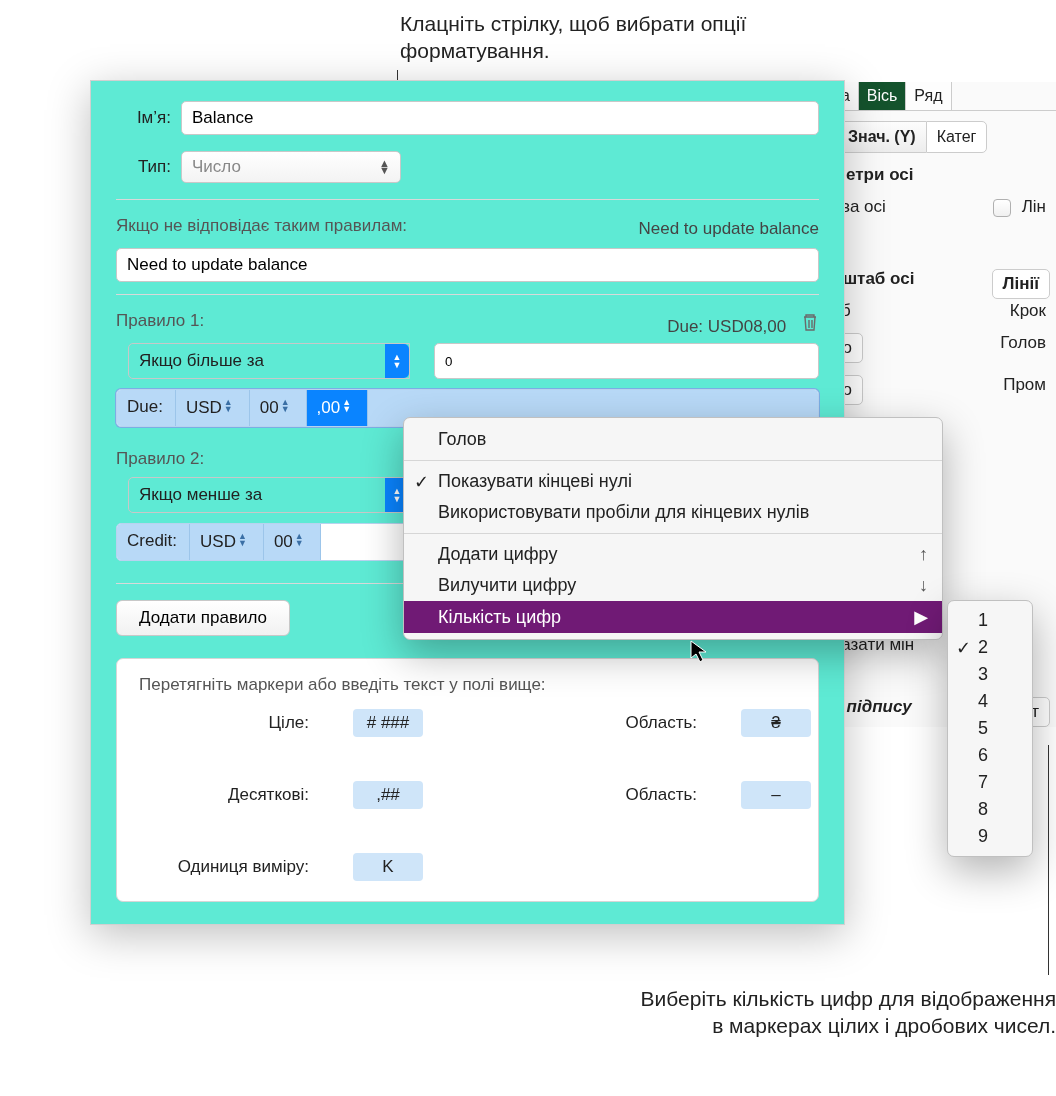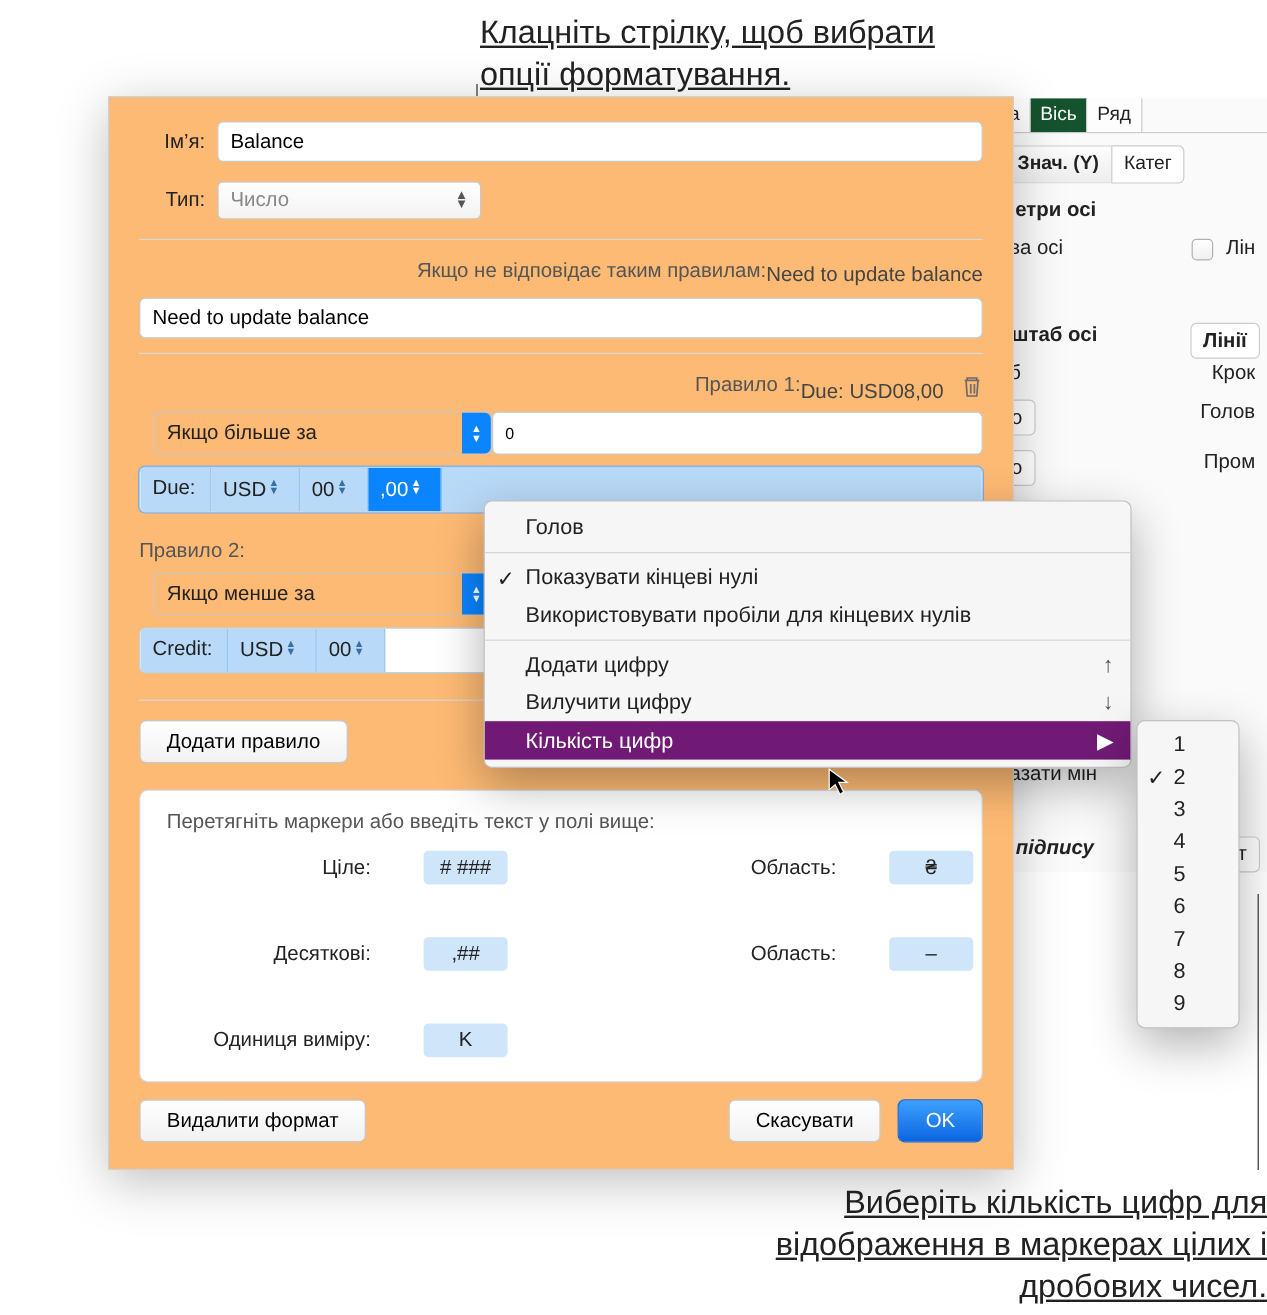--- a/index.html
+++ b/index.html
@@ -8,23 +8,22 @@
     font-size: 17px;
     color: #222;
     background: #fff;
     width: 1056px;
     height: 1096px;
     position: relative;
     overflow: hidden;
   }
   .callout {
     position: absolute;
-    font-size: 27px;
+    font-size: 21px;
     line-height: 1.3;
-    text-decoration: underline;
   }
   .callout-top {
     left: 400px; top: 10px; width: 400px;
   }
   .callout-bottom {
     right: 0; top: 985px; width: 420px;
     text-align: right;
   }
   .callout-line-top {
     position: absolute;
@@ -94,21 +93,21 @@
     padding: 5px 10px;
     background: linear-gradient(#fff,#f3f3f3);
     display: inline-block;
     margin-top: 10px;
   }
   
   .dialog {
     position: absolute;
     left: 90px; top: 80px;
     width: 755px;
-    background: #fdba74;
+    background: #5eead4;
     border: 1px solid #d0d0d0;
     box-shadow: 0 10px 40px rgba(0,0,0,0.25);
     padding: 20px 25px 22px 25px;
   }
   .dlg-row { display: flex; align-items: center; margin-bottom: 16px; }
   .dlg-lbl { width: 55px; text-align: right; margin-right: 10px; font-size: 17px; }
   .dlg-input {
     flex: 1; border: 1px solid #c8c8c8; border-radius: 5px;
     padding: 6px 10px; font-size: 17px; background: #fff;
   }
@@ -121,32 +120,32 @@
     display: flex; justify-content: space-between; align-items: center;
   }
   .stepper {
     display: inline-block; font-size: 11px; line-height: 7px; color: #555;
   }
   .stepper::before { content: "▲"; display: block;}
   .stepper::after { content: "▼"; display: block;}
   hr.sep { border: none; border-top: 1px solid #d9d9d9; margin: 12px 0 16px; }
   .sub-lbl { font-size: 17px; color: #555; margin-bottom: 6px; }
   .preview-top {
-    display: flex; justify-content: flex-end; align-items: center;
+    display: flex; justify-content: space-between; align-items: center;
     margin-bottom: 6px;
   }
   .preview-top .right { color: #444; }
   .trash {
     display: inline-block; width: 18px; height: 20px;
     margin-left: 10px;
     position: relative;
     color: #6a6a6a;
   }
   .trash svg { width: 18px; height: 20px; }
-  .cond-row { display: flex; gap: 0; margin-bottom: 10px; padding-left: 12px; }
+  .cond-row { display: flex; gap: 24px; margin-bottom: 10px; padding-left: 12px; }
   .cond-select {
     flex: 0 0 282px;
     border: 1px solid #c8c8c8; border-radius: 5px 0 0 5px;
     display: flex; align-items: center;
   }
   .cond-select .txt { flex: 1; padding: 7px 10px; }
   .cond-select .arrow {
     width: 24px; align-self: stretch;
     background: #0a84ff;
     border-radius: 0 5px 5px 0;
@@ -428,27 +427,20 @@
       <div class="lbl">Область:</div>
       <div><span class="drag-token">–</span></div>
 
       <div class="lbl">Одиниця виміру:</div>
       <div><span class="drag-token">K</span></div>
       <div></div>
         <div></div>
     </div>
   </div>
 
-  <div class="footer">
-    <button class="btn">Видалити формат</button>
-    <div class="right">
-      <button class="btn">Скасувати</button>
-      <button class="btn btn-primary">OK</button>
-    </div>
-  </div>
 </div>
 
 <div class="menu">
   <div class="mi">Голов</div>
   <div class="mi sep"></div>
   <div class="mi check">Показувати кінцеві нулі</div>
   <div class="mi">Використовувати пробіли для кінцевих нулів</div>
   <div class="mi sep"></div>
   <div class="mi">
     <span>Додати цифру</span>

